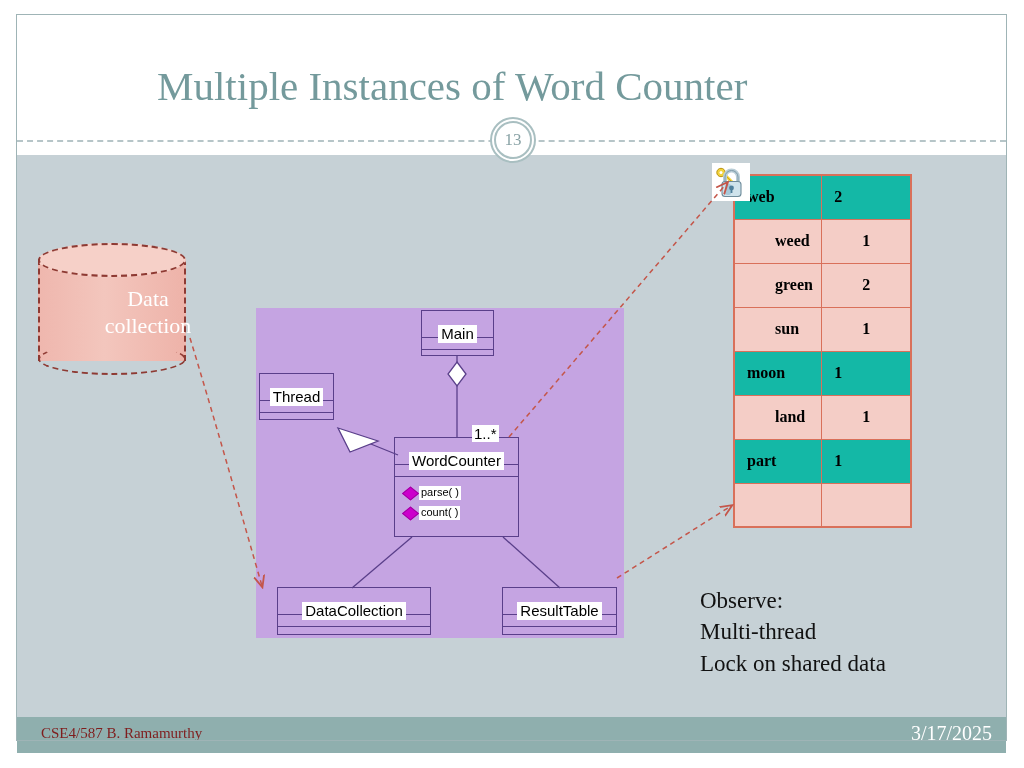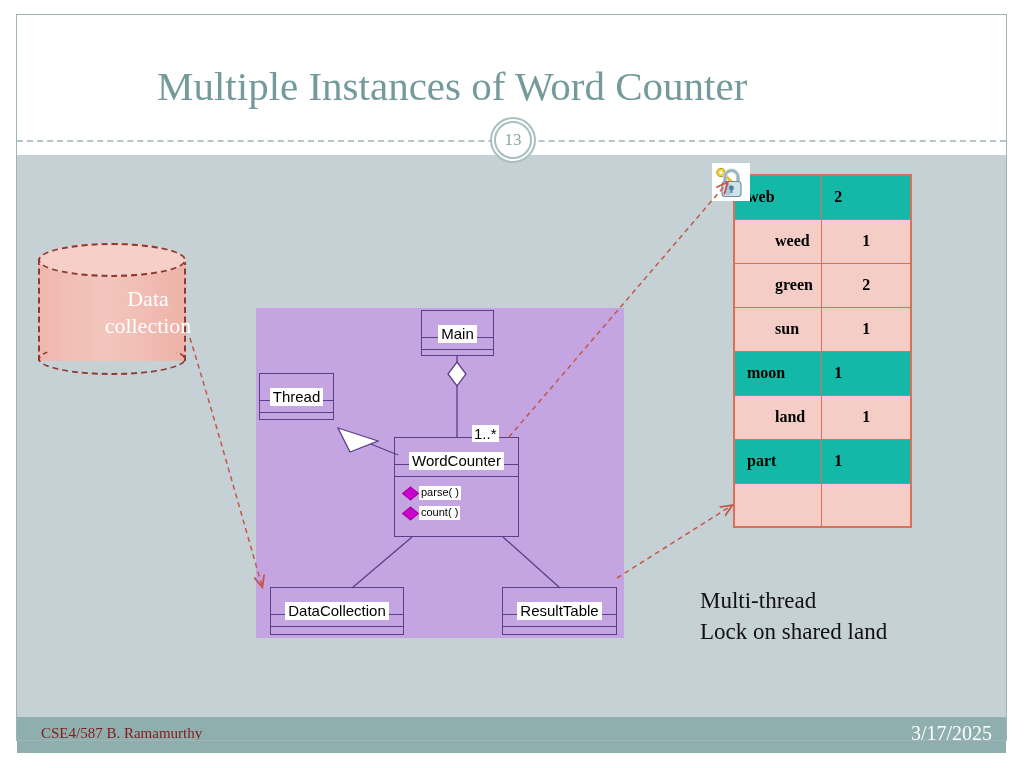--- a/index.html
+++ b/index.html
@@ -373,21 +373,21 @@
       </div>
       <div class="method-row">
         <span class="method-diamond"></span>
         <span class="method-label">count( )</span>
       </div>
     </div>
   </div>
 
   <div class="multiplicity" style="left:472px; top:425px;">1..*</div>
 
-  <div class="uml-box" style="left:270px; top:587px; width:134px; height:48px;">
+  <div class="uml-box" style="left:277px; top:587px; width:154px; height:48px;">
     <div class="uml-name-row">
       <span class="uml-name">DataCollection</span>
     </div>
     <div class="uml-sep"></div>
     <div class="uml-compart"></div>
     <div class="uml-sep"></div>
   </div>
 
   <div class="uml-box" style="left:502px; top:587px; width:115px; height:48px;">
     <div class="uml-name-row">
@@ -461,22 +461,23 @@
     </defs>
 
     <path d="M190,338 C215,420 243,520 262,586" fill="none" stroke="#c4564a" stroke-width="1.5" stroke-dasharray="5,4" marker-end="url(#ah)"></path>
 
     <path d="M509,437 L727,183" fill="none" stroke="#c4564a" stroke-width="1.5" stroke-dasharray="5,4" marker-end="url(#ah)"></path>
 
     <path d="M617,578 L731,506" fill="none" stroke="#c4564a" stroke-width="1.5" stroke-dasharray="5,4" marker-end="url(#ah)"></path>
   </svg>
 
   <div class="observe">
+    <div>Observe:</div>
     <div>Multi-thread</div>
-    <div>Lock on shared land</div>
+    <div>Lock on shared data</div>
   </div>
 
   <div class="footer-bar">
     <div class="footer-left">CSE4/587 B. Ramamurthy</div>
     <div class="footer-right">3/17/2025</div>
   </div>
 
   <div class="frame-border"></div>
 
 </div>

